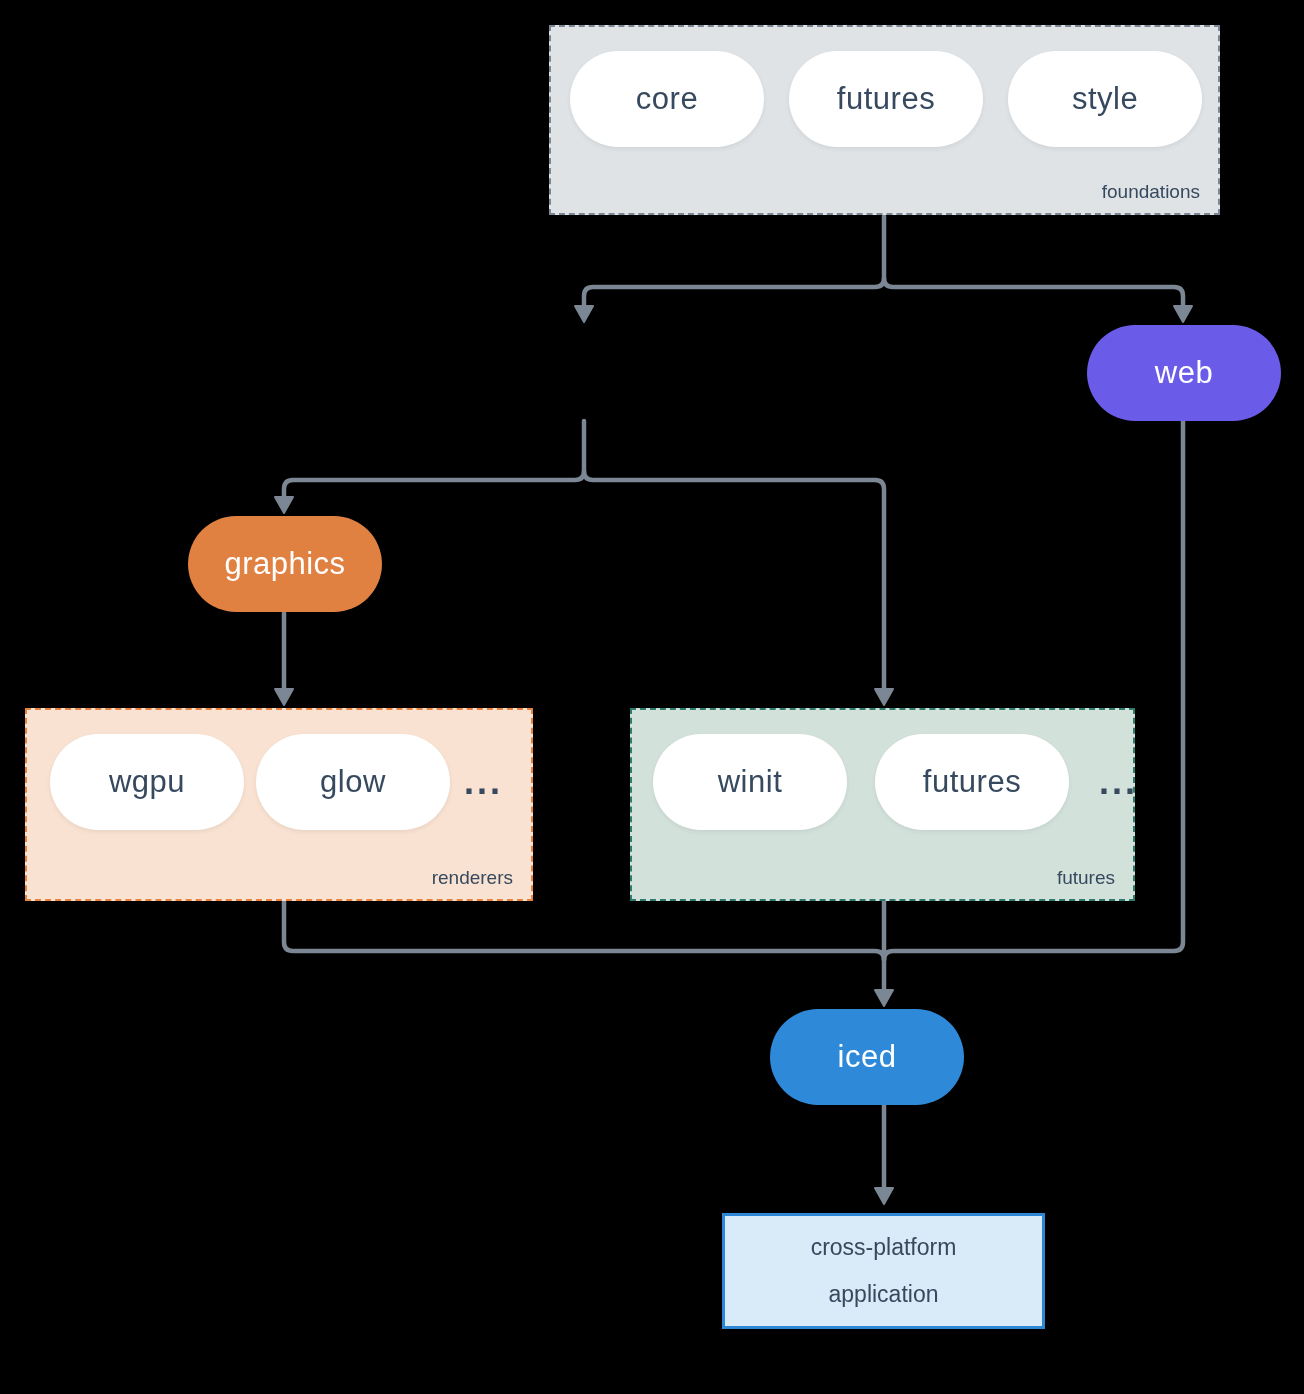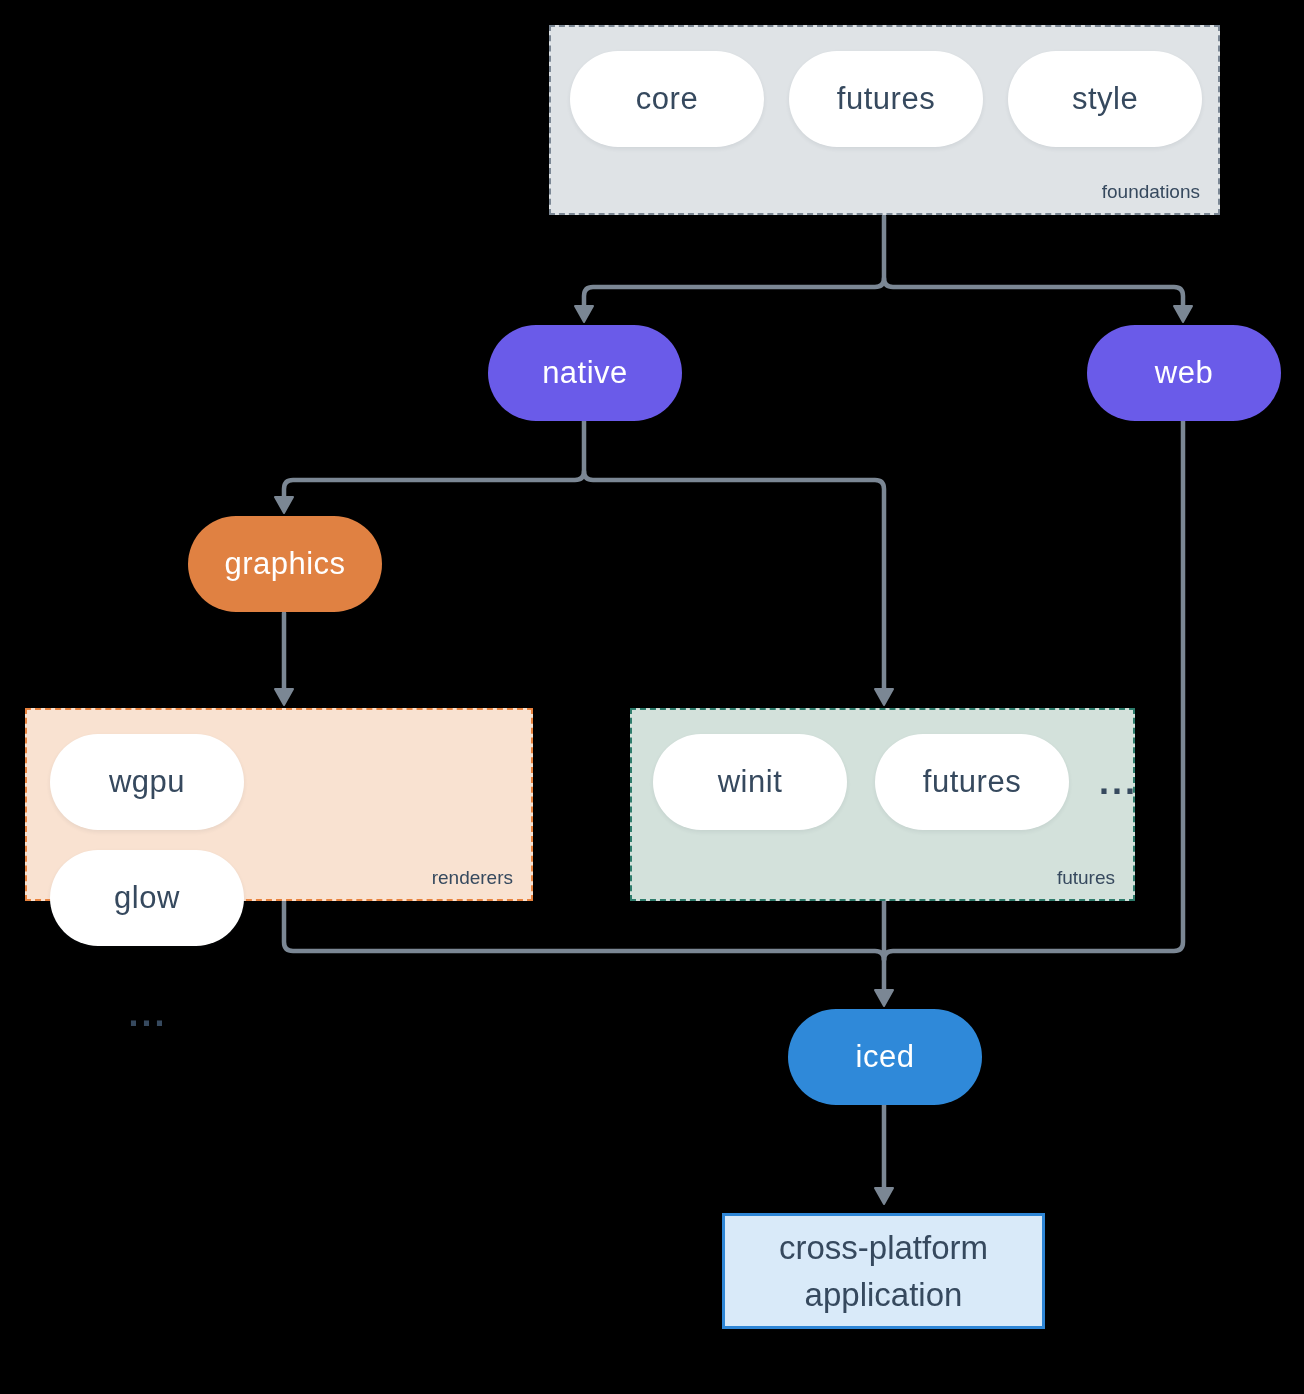--- a/index.html
+++ b/index.html
@@ -57,21 +57,21 @@
     border: 2px dashed var(--shells-border, #2e7c6c);
     padding-left: 28px;
   }
   .pill-row {
     position: absolute;
     left: 0; top: 24px;
     display: flex;
     align-items: center;
   }
   .g-foundations .pill-row { padding-left: 19px; gap: 25px; }
-  .g-renderers   .pill-row { padding-left: 23px; gap: 20px; flex-direction: column; }
+  .g-renderers   .pill-row { padding-left: 23px; gap: 12px; }
   .g-shells      .pill-row { padding-left: 21px; gap: 28px; }
   .pill {
     box-sizing: border-box;
     width: 194px;
     height: 96px;
     border-radius: 48px;
     display: flex;
     align-items: center;
     justify-content: center;
     font-size: 31px;
@@ -106,27 +106,27 @@
     left: 722px; top: 1213px;
     width: 323px; height: 116px;
     box-sizing: border-box;
     background: var(--app-bg, #d9eaf9);
     border: 3px solid var(--app-border, #2e86d6);
     display: flex;
     flex-direction: column;
     align-items: center;
     justify-content: center;
     color: var(--text-dark, #36495e);
-    font-size: 33px;
+    font-size: 23px;
     line-height: 47px;
   }
   .n-native   { left: 488px;  top: 325px; }
   .n-web      { left: 1087px; top: 325px; }
   .n-graphics { left: 188px;  top: 516px; }
-  .n-iced     { left: 788px;  top: 1009px; }
+  .n-iced     { left: 770px;  top: 1009px; }
 </style>
 </head>
 <body>
 
 <div class="canvas">
 
   <svg class="edge-layer" viewBox="0 0 1304 1394">
     <g class="edges">
       <path d="M884 216 L884 278 Q884 287 875 287 L593 287 Q584 287 584 296 L584 306"></path>
       <path d="M884 278 Q884 287 893 287 L1174 287 Q1183 287 1183 296 L1183 306"></path>
@@ -151,21 +151,20 @@
 
   <section class="group g-foundations">
     <div class="pill-row">
       <div class="pill pill-white">core</div>
       <div class="pill pill-white">futures</div>
       <div class="pill pill-white">style</div>
     </div>
     <div class="group-label">foundations</div>
   </section>
 
-  <div class="pill pill-abs pill-purple n-native">native</div>
 
   <div class="pill pill-abs pill-purple n-web">web</div>
 
   <div class="pill pill-abs pill-orange n-graphics">graphics</div>
 
   <section class="group g-renderers">
     <div class="pill-row">
       <div class="pill pill-white">wgpu</div>
       <div class="pill pill-white">glow</div>
       <div class="ellipsis">...</div>

